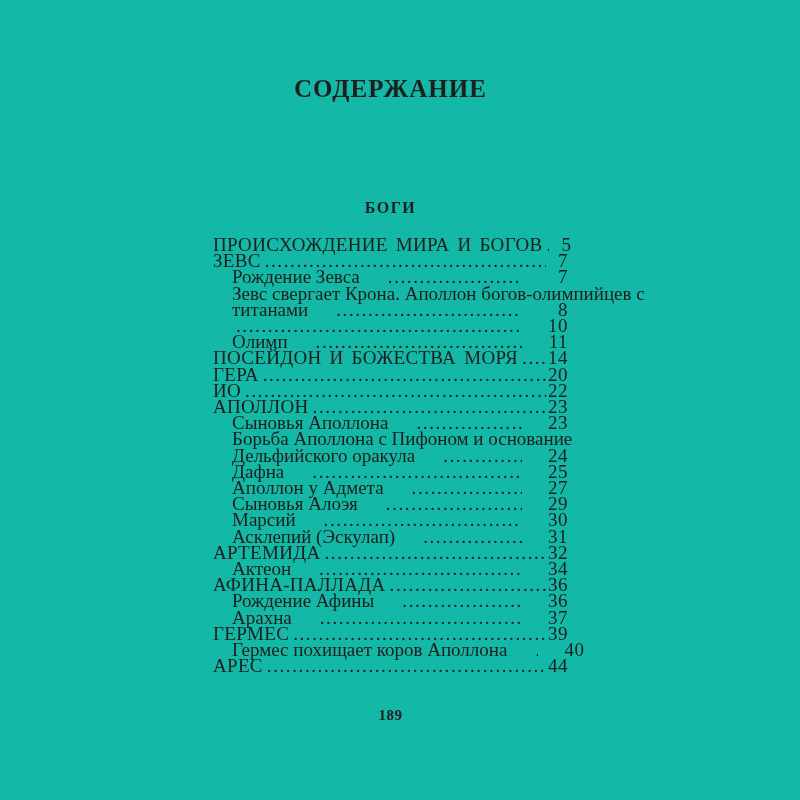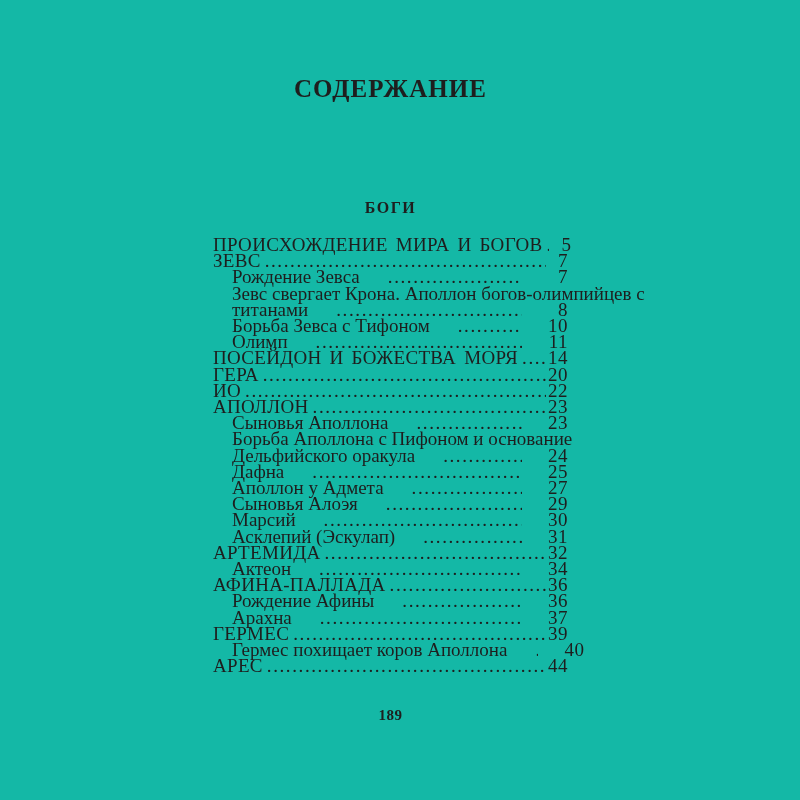--- a/index.html
+++ b/index.html
@@ -124,21 +124,20 @@
 
   </div>
 
   <div class="row lvl1">
     <span class="label">титанами</span>
     <span class="leader"></span>
     <span class="pagenum">8</span>
   </div>
 
   <div class="row lvl1">
-    <span class="label">Борьба Зевса с Тифоном</span>
     <span class="leader"></span>
     <span class="pagenum">10</span>
   </div>
 
   <div class="row lvl1">
     <span class="label">Олимп</span>
     <span class="leader"></span>
     <span class="pagenum">11</span>
   </div>
 

